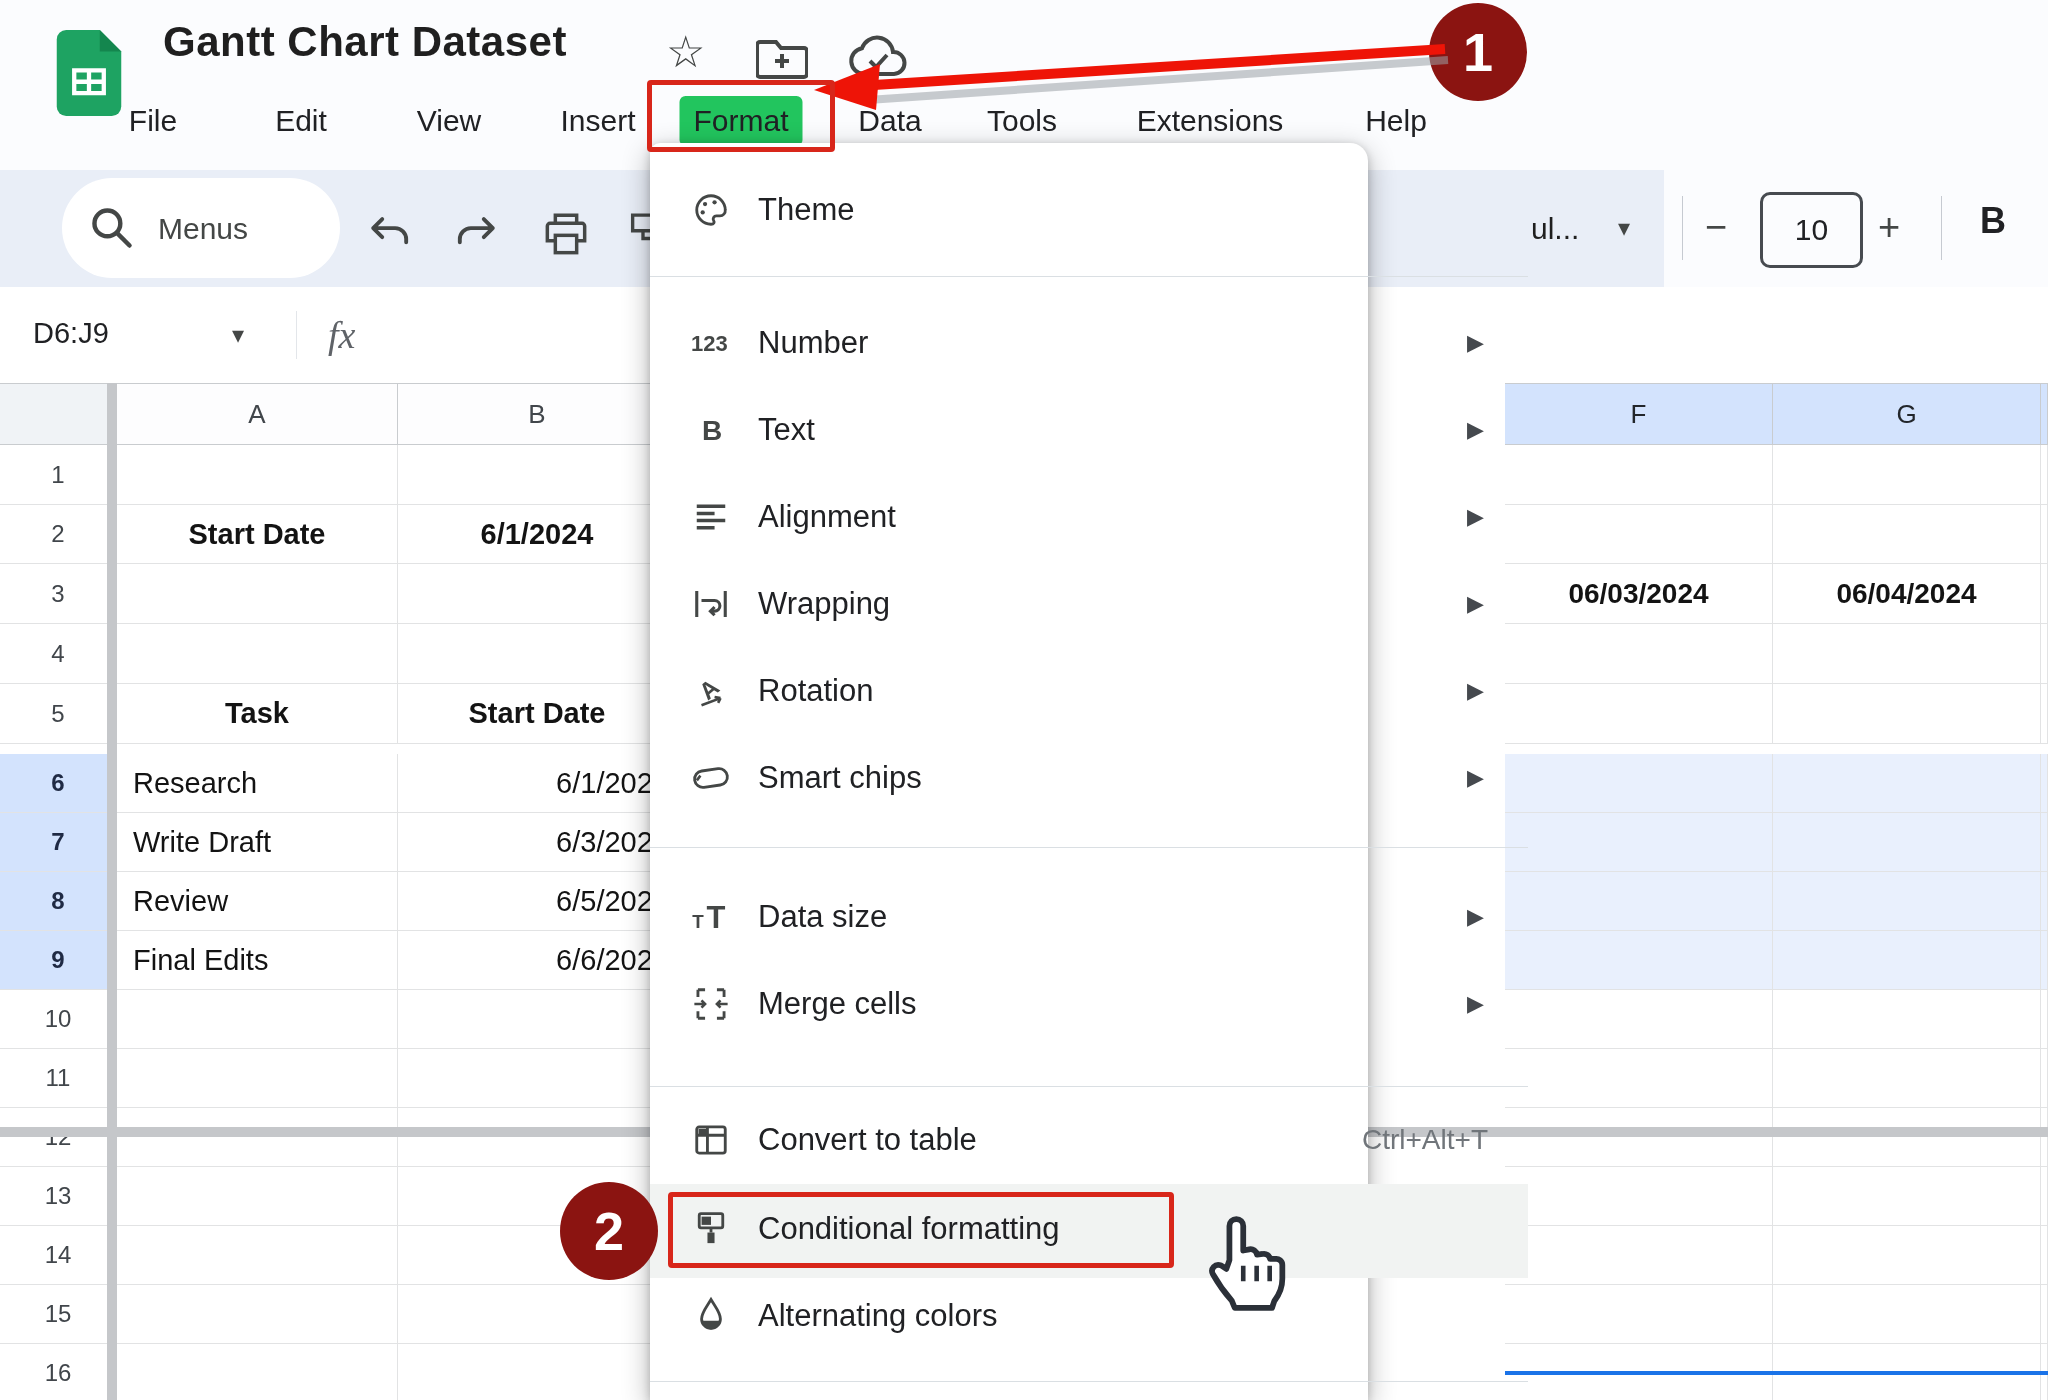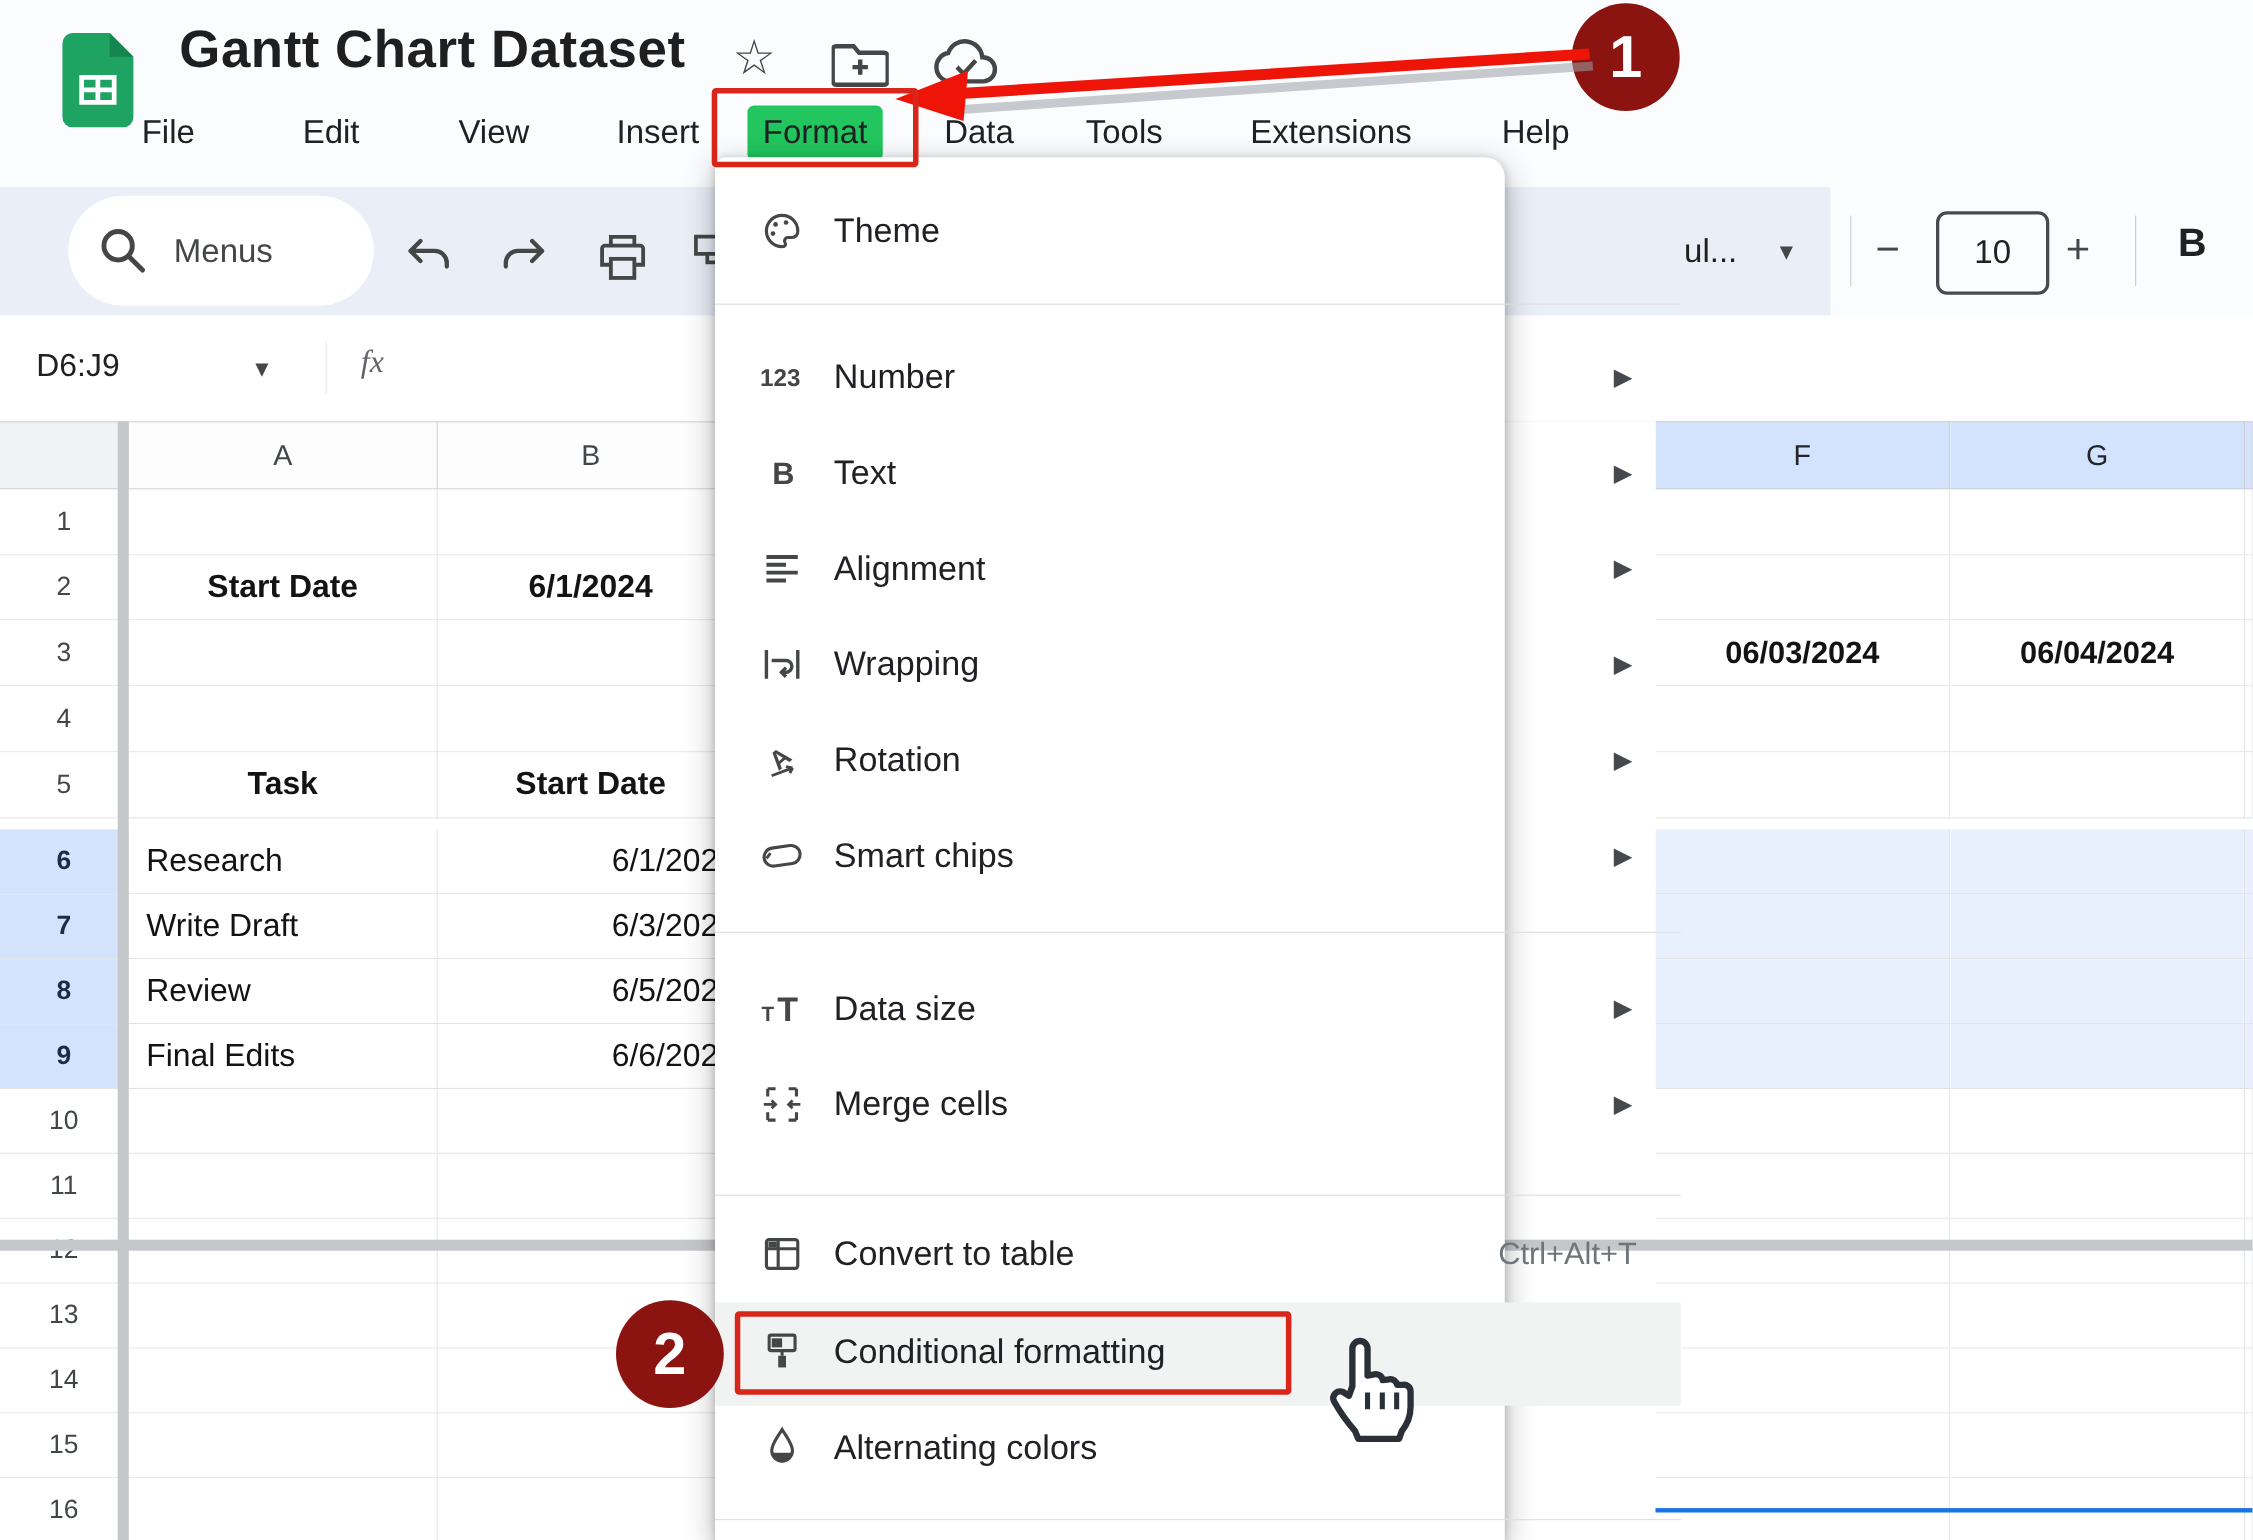--- a/index.html
+++ b/index.html
@@ -1,38 +1,38 @@
 <!DOCTYPE html>
 <html style="--annotation-red: #8b1411; --highlight-red: #d8261a; --arrow-red: #ee1407; --accent-blue: #1a73e8; --selected-header: #d3e3fd; --selection-fill: #e9f0fd; --toolbar-bg: #e9eef7; --menu-hover: #f1f3f2; --grid-line: #e2e3e4; --header-border: #c9cccf; --divider-gray: #c5c7ca; --icon-gray: #444746; --shortcut-gray: #70757a; --logo-green: #1ea362; --logo-green-dark: #14864e;"><head>
 <meta charset="utf-8">
 <style>
   html,body{margin:0;padding:0;background:#ffffff;}
   #stage{position:relative;width:2048px;height:1400px;overflow:hidden;
          font-family:"Liberation Sans",sans-serif;background:#fbfcfe;}
   
   .appbar{position:absolute;left:0;top:0;width:2048px;height:170px;background:#fbfcfe;}
-  .doc-title{position:absolute;left:163px;top:18px;font-size:48px;font-weight:600;color:#1f1f1f;letter-spacing:.5px;}
+  .doc-title{position:absolute;left:163px;top:18px;font-size:42px;font-weight:600;color:#1f1f1f;letter-spacing:.5px;}
   .tb-ic{position:absolute;color:#444746;}
   .menubar-item{position:absolute;top:96px;transform:translateX(-50%);font-size:30px;color:#202124;padding:8px 14px;cursor:default;}
   .menubar-item.active{background:#22c55e;border-radius:6px;}
   .toolbar{position:absolute;left:0;top:170px;width:1664px;height:117px;background:var(--toolbar-bg);}
   .pill{position:absolute;left:62px;top:8px;width:278px;height:100px;background:#ffffff;border-radius:50px;}
   .pill-label{position:absolute;left:96px;top:34px;font-size:30px;color:#444746;font-weight:500;}
   .ticon{position:absolute;top:40px;color:#444746;}
   .fontname{position:absolute;left:1531px;top:42px;font-size:30px;color:#1f1f1f;}
   .caret{position:absolute;font-size:24px;color:#444746;}
   .vsep{position:absolute;top:26px;width:1px;height:64px;background:#c6cad1;}
   .pm{position:absolute;top:36px;font-size:38px;color:#444746;}
   .sizebox{position:absolute;left:1760px;top:22px;width:97px;height:70px;border:3px solid #474b50;border-radius:10px;
            display:flex;align-items:center;justify-content:center;font-size:30px;color:#202124;background:transparent;}
   .boldbtn{position:absolute;left:1980px;top:30px;font-size:36px;font-weight:700;color:#202124;}
   
   .fbar{position:absolute;left:0;top:287px;width:2048px;height:96px;background:#ffffff;border-bottom:1px solid #cfd3d8;}
   .nbox{position:absolute;left:33px;top:30px;font-size:29px;color:#202124;}
-  .fx{position:absolute;left:328px;top:26px;font-size:29px;color:#5f6368;font-style:italic;font-family:"Liberation Serif",serif;}
+  .fx{position:absolute;left:328px;top:26px;font-size:38px;color:#5f6368;font-style:italic;font-family:"Liberation Serif",serif;}
   
   .sheet{position:absolute;left:0;top:383px;width:2048px;height:1017px;background:#ffffff;}
   .col{position:absolute;top:0;height:1017px;display:flex;flex-direction:column;overflow:hidden;}
   .col>div{box-sizing:border-box;flex:none;border-right:1px solid var(--grid-line);border-bottom:1px solid var(--grid-line);}
   .hcell{height:62px;background:#fdfdfe;border:1px solid var(--header-border)!important;border-left:none!important;
          display:flex;align-items:center;justify-content:center;font-size:26px;color:#41464b;}
   .hcell.selc{background:var(--selected-header);color:#22262b;font-weight:500;}
   .corner{background:#f0f3f6;}
   .r1{height:60px}.r2{height:59px}.r3{height:60px}.r4{height:60px}.r5{height:60px}
   .gap{height:10px;border:none!important;background:transparent;}

